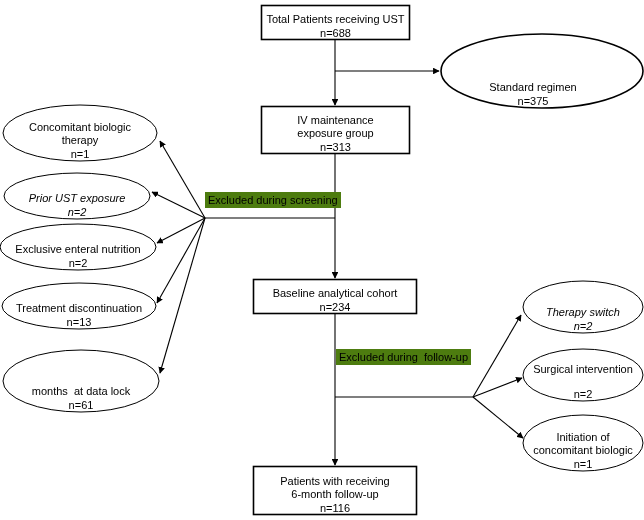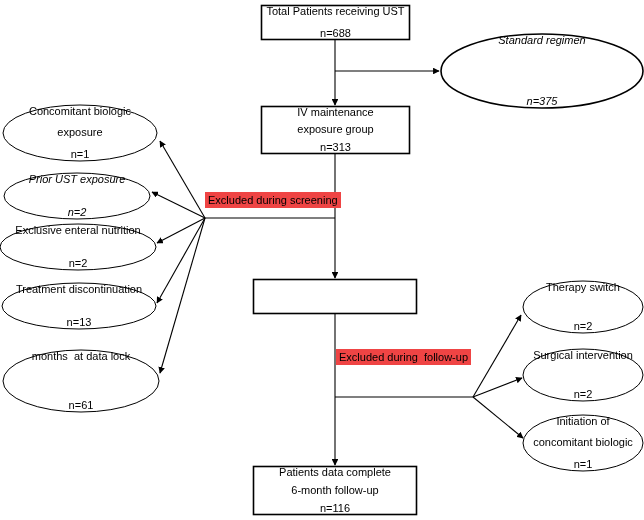--- a/index.html
+++ b/index.html
@@ -22,37 +22,37 @@
     left: 0;
     top: 0;
     width: 644px;
     height: 520px;
   }
   .node-label {
     position: absolute;
     display: flex;
     flex-direction: column;
     align-items: center;
-    justify-content: space-between;
+    justify-content: flex-end;
     text-align: center;
     font-size: 11px;
     line-height: 13.5px;
     color: #000000;
     pointer-events: none;
     white-space: pre;
   }
   .node-label .ln {
     display: block;
   }
   .edge-label {
     position: absolute;
     font-size: 11px;
     line-height: 14px;
     color: #000000;
-    background: #ef4444;
+    background: #4d7c0f;
     padding: 1px 3px 1px 3px;
     white-space: pre;
   }
 </style>
 </head>
 <body>
 
 <div id="flow-root">
 
   <svg id="flow-svg" viewBox="0 0 644 520">
@@ -115,76 +115,80 @@
       <path d="M 473 397 L 522 378" marker-end="url(#arrow)"></path>
       <path d="M 473 397 L 523 438" marker-end="url(#arrow)"></path>
     </g>
   </svg>
 
   <div class="node-label" style="left:261px; top:5px; width:149px; height:35px;">
     <span class="ln">Total Patients receiving UST</span>
     <span class="ln">n=688</span>
   </div>
 
-  <div class="node-label" style="left:441px; top:34px; width:202px; height:74px;font-style:italic;">
+  <div class="node-label" style="left:432px; top:34px; width:202px; height:74px;">
     <span class="ln">Standard regimen</span>
     <span class="ln">n=375</span>
   </div>
 
   <div class="node-label" style="left:261px; top:106px; width:149px; height:48px;border-radius:14px;">
     <span class="ln">IV maintenance</span>
     <span class="ln">exposure group</span>
     <span class="ln">n=313</span>
   </div>
 
   <div class="node-label" style="left:3px; top:105px; width:154px; height:56px;">
     <span class="ln">Concomitant biologic</span>
-    <span class="ln">exposure</span>
+    <span class="ln">therapy</span>
     <span class="ln">n=1</span>
   </div>
 
   <div class="node-label" style="left:4px; top:173px; width:146px; height:46px;font-style:italic;">
     <span class="ln">Prior UST exposure</span>
     <span class="ln">n=2</span>
   </div>
 
   <div class="node-label" style="left:0px; top:224px; width:156px; height:46px;">
     <span class="ln">Exclusive enteral nutrition</span>
     <span class="ln">n=2</span>
   </div>
 
-  <div class="node-label" style="left:2px; top:283px; width:154px; height:46px;gap:8px;">
+  <div class="node-label" style="left:2px; top:283px; width:154px; height:46px;">
     <span class="ln">Treatment discontinuation</span>
     <span class="ln">n=13</span>
   </div>
 
   <div class="node-label" style="left:3px; top:350px; width:156px; height:62px;">
     <span class="ln">months  at data lock</span>
     <span class="ln">n=61</span>
   </div>
 
+  <div class="node-label" style="left:253px; top:279px; width:164px; height:35px;">
+    <span class="ln">Baseline analytical cohort</span>
+    <span class="ln">n=234</span>
+  </div>
 
-  <div class="node-label" style="left:523px; top:281px; width:120px; height:52px;">
+  <div class="node-label" style="left:523px; top:281px; width:120px; height:52px;font-style:italic;">
     <span class="ln">Therapy switch</span>
     <span class="ln">n=2</span>
   </div>
 
-  <div class="node-label" style="left:521px; top:349px; width:124px; height:52px;">
+  <div class="node-label" style="left:521px; top:349px; width:124px; height:52px;gap:11px;">
     <span class="ln">Surgical intervention</span>
     <span class="ln">n=2</span>
   </div>
 
   <div class="node-label" style="left:521px; top:415px; width:124px; height:56px;">
     <span class="ln">Initiation of</span>
     <span class="ln">concomitant biologic</span>
     <span class="ln">n=1</span>
   </div>
 
   <div class="node-label" style="left:253px; top:466px; width:164px; height:49px;">
-    <span class="ln">Patients data complete</span>
+    <span class="ln">Patients with receiving</span>
     <span class="ln">6-month follow-up</span>
     <span class="ln">n=116</span>
   </div>
 
   <div class="edge-label" style="left:205px; top:192px;">Excluded during screening</div>
 
   <div class="edge-label" style="left:336px; top:349px;">Excluded during  follow-up</div>
 
 </div>
 

